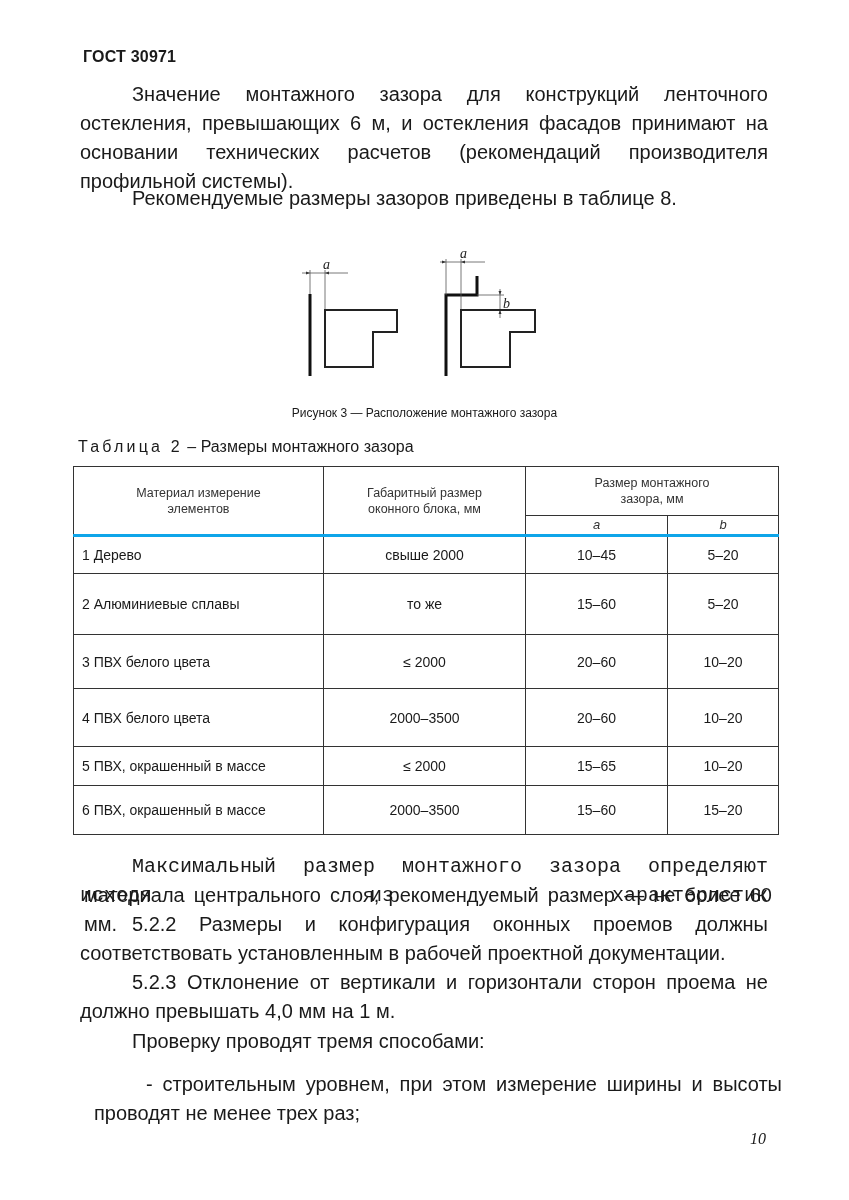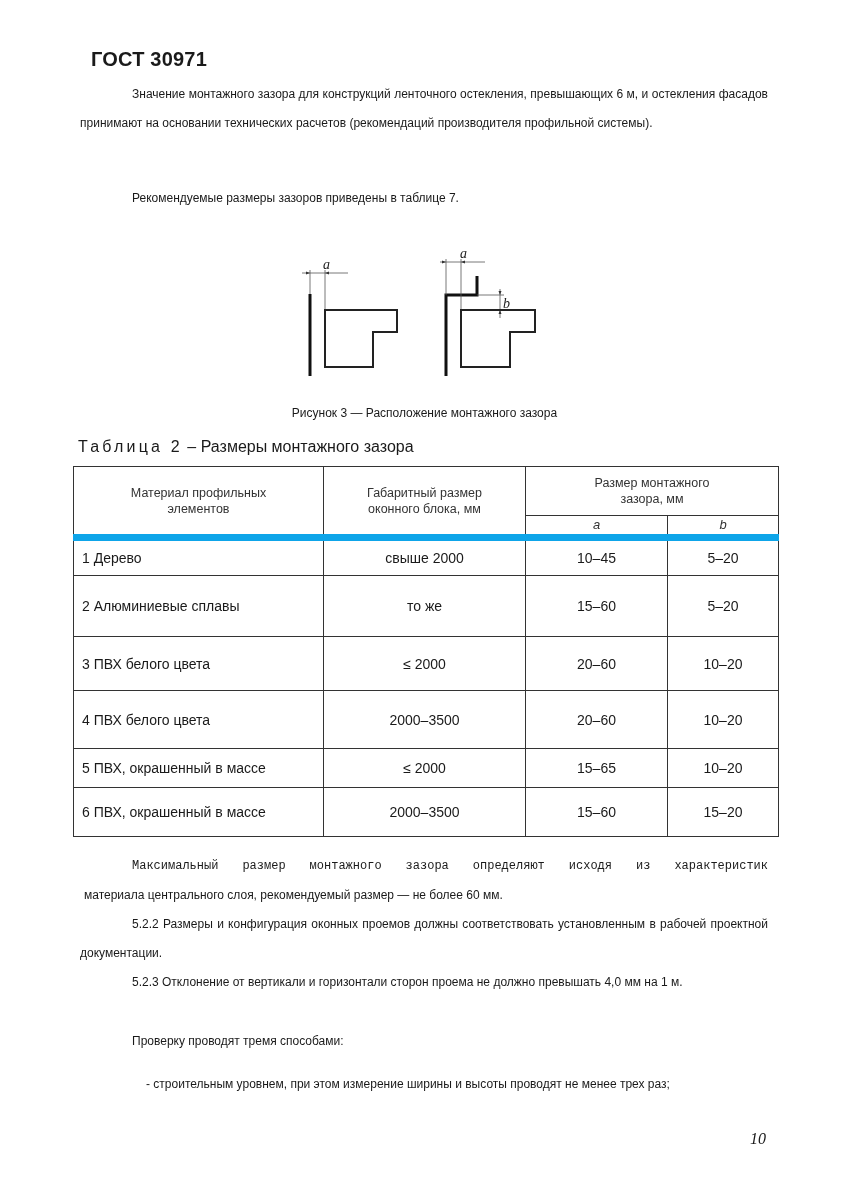--- a/index.html
+++ b/index.html
@@ -1,45 +1,45 @@
 <!DOCTYPE html>
 <html><head>
 <meta charset="utf-8">
 <style>
   html, body { margin: 0; padding: 0; background: #ffffff; }
   body { width: 849px; height: 1200px; position: relative; overflow: hidden;
          font-family: "Liberation Sans", sans-serif; color: #1a1a1a; }
   .abs { position: absolute; }
-  .hdr { left: 91px; top: 48px; font-size: 20px; font-weight: bold; letter-spacing: 0.2px; }
-  .para { position: absolute; left: 80px; width: 688px; font-size: 12px; line-height: 29px;
+  .hdr { left: 83px; top: 48px; font-size: 16px; font-weight: bold; letter-spacing: 0.2px; }
+  .para { position: absolute; left: 80px; width: 688px; font-size: 20px; line-height: 29px;
           text-align: justify; text-align-last: left; }
   .indent { text-indent: 52px; }
   .just-last { text-align-last: justify; }
   .caption { left: 0; width: 849px; text-align: center; top: 406px; font-size: 12px; }
   .tcap { left: 78px; top: 438px; font-size: 16px; }
   .tcap .sp { letter-spacing: 3.2px; text-align: right; }
   table.t { position: absolute; left: 73px; top: 466px; width: 705px; border-collapse: collapse;
             font-size: 14px; table-layout: fixed; }
   table.t td, table.t th { border: 1px solid #333; padding: 0; font-weight: normal; }
   table.t thead th { font-size: 12.5px; color: #333; line-height: 16px; text-align: center; vertical-align: middle; }
   table.t thead tr.sub th { height: 18px; font-style: italic; font-size: 13px; }
   table.t thead tr.top th.a { height: 48px; }
-  table.t tbody tr:first-child td { border-top: 7px solid #0ea5e9; }
+  table.t tbody tr:first-child td { border-top: 3px solid #0ea5e9; }
   table.t td { text-align: center; vertical-align: middle; }
   table.t td.mat { text-align: left; padding-left: 8px; }
   .pnum { left: 750px; top: 1130px; font-family: "Liberation Serif", serif; font-size: 16px; font-style: italic; }
   svg.fig { position: absolute; left: 0; top: 0; }
 </style>
 </head>
 <body>
 
 <div class="abs hdr">ГОСТ 30971</div>
 
 <p class="para indent" style="top:80px; margin:0;">Значение монтажного зазора для конструкций ленточного остекления, превышающих 6 м, и остекления фасадов принимают на основании технических расчетов (рекомендаций производителя профильной системы).</p>
-<p class="para indent" style="top:184px; margin:0;">Рекомендуемые размеры зазоров приведены в таблице 7.</p>
+<p class="para indent" style="top:184px; margin:0;">Рекомендуемые размеры зазоров приведены в таблице 8.</p>
 
 <svg class="fig" width="849" height="400">
 
   <g>
     <line x1="310" y1="294" x2="310" y2="376" stroke="#111" stroke-width="3"></line>
     <line x1="310" y1="270" x2="310" y2="294" stroke="#555" stroke-width="0.8"></line>
     <line x1="325" y1="270" x2="325" y2="310" stroke="#555" stroke-width="0.8"></line>
     <line x1="302" y1="273" x2="348" y2="273" stroke="#555" stroke-width="0.8"></line>
     <polygon points="310,273 306,271.5 306,274.5" fill="#333"></polygon>
     <polygon points="325,273 329,271.5 329,274.5" fill="#333"></polygon>
@@ -72,21 +72,21 @@
 
 <table class="t">
   <colgroup>
     <col style="width:250px">
       <col style="width:202px">
       <col style="width:142px">
       <col style="width:111px">
   </colgroup>
   <thead>
     <tr class="top">
-      <th rowspan="2" style="padding:0 40px;">Материал профильных элементов</th>
+      <th rowspan="2" style="padding:0 40px;">Материал измерение элементов</th>
       <th rowspan="2" style="padding:0 30px;">Габаритный размер оконного блока, мм</th>
       <th colspan="2" class="a" style="padding:0 60px;">Размер монтажного зазора, мм</th>
     </tr>
     <tr class="sub">
       <th>a</th>
       <th>b</th>
     </tr>
   </thead>
   <tbody>
     <tr style="height:38px">

